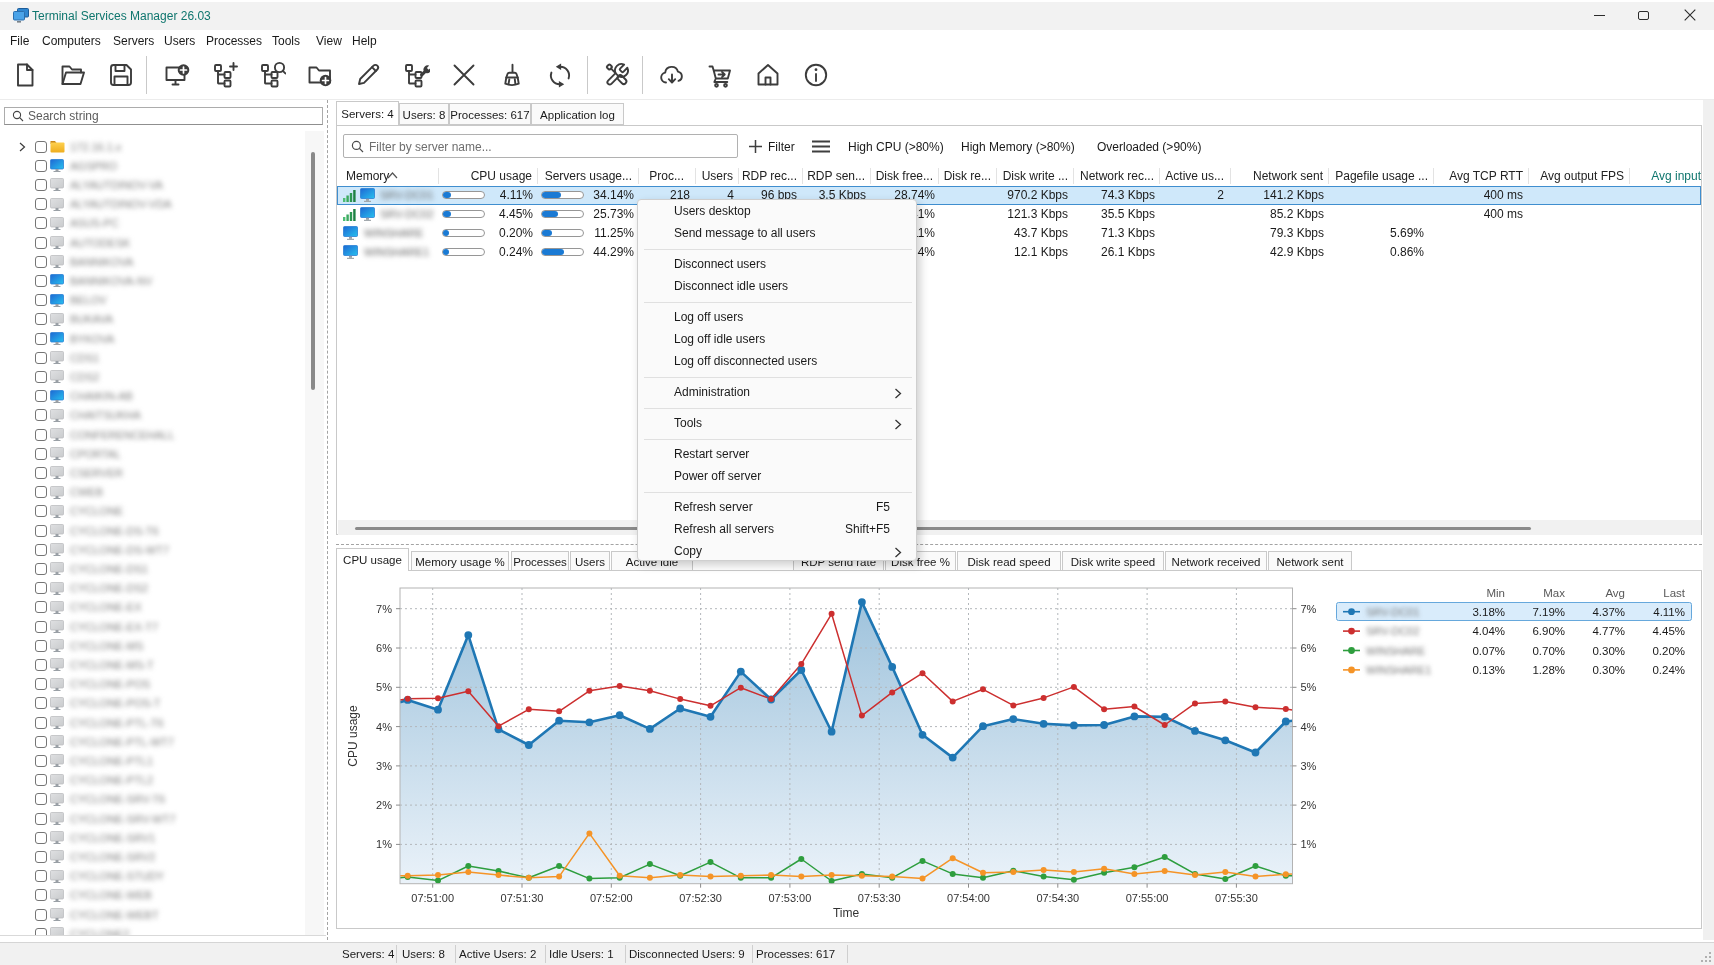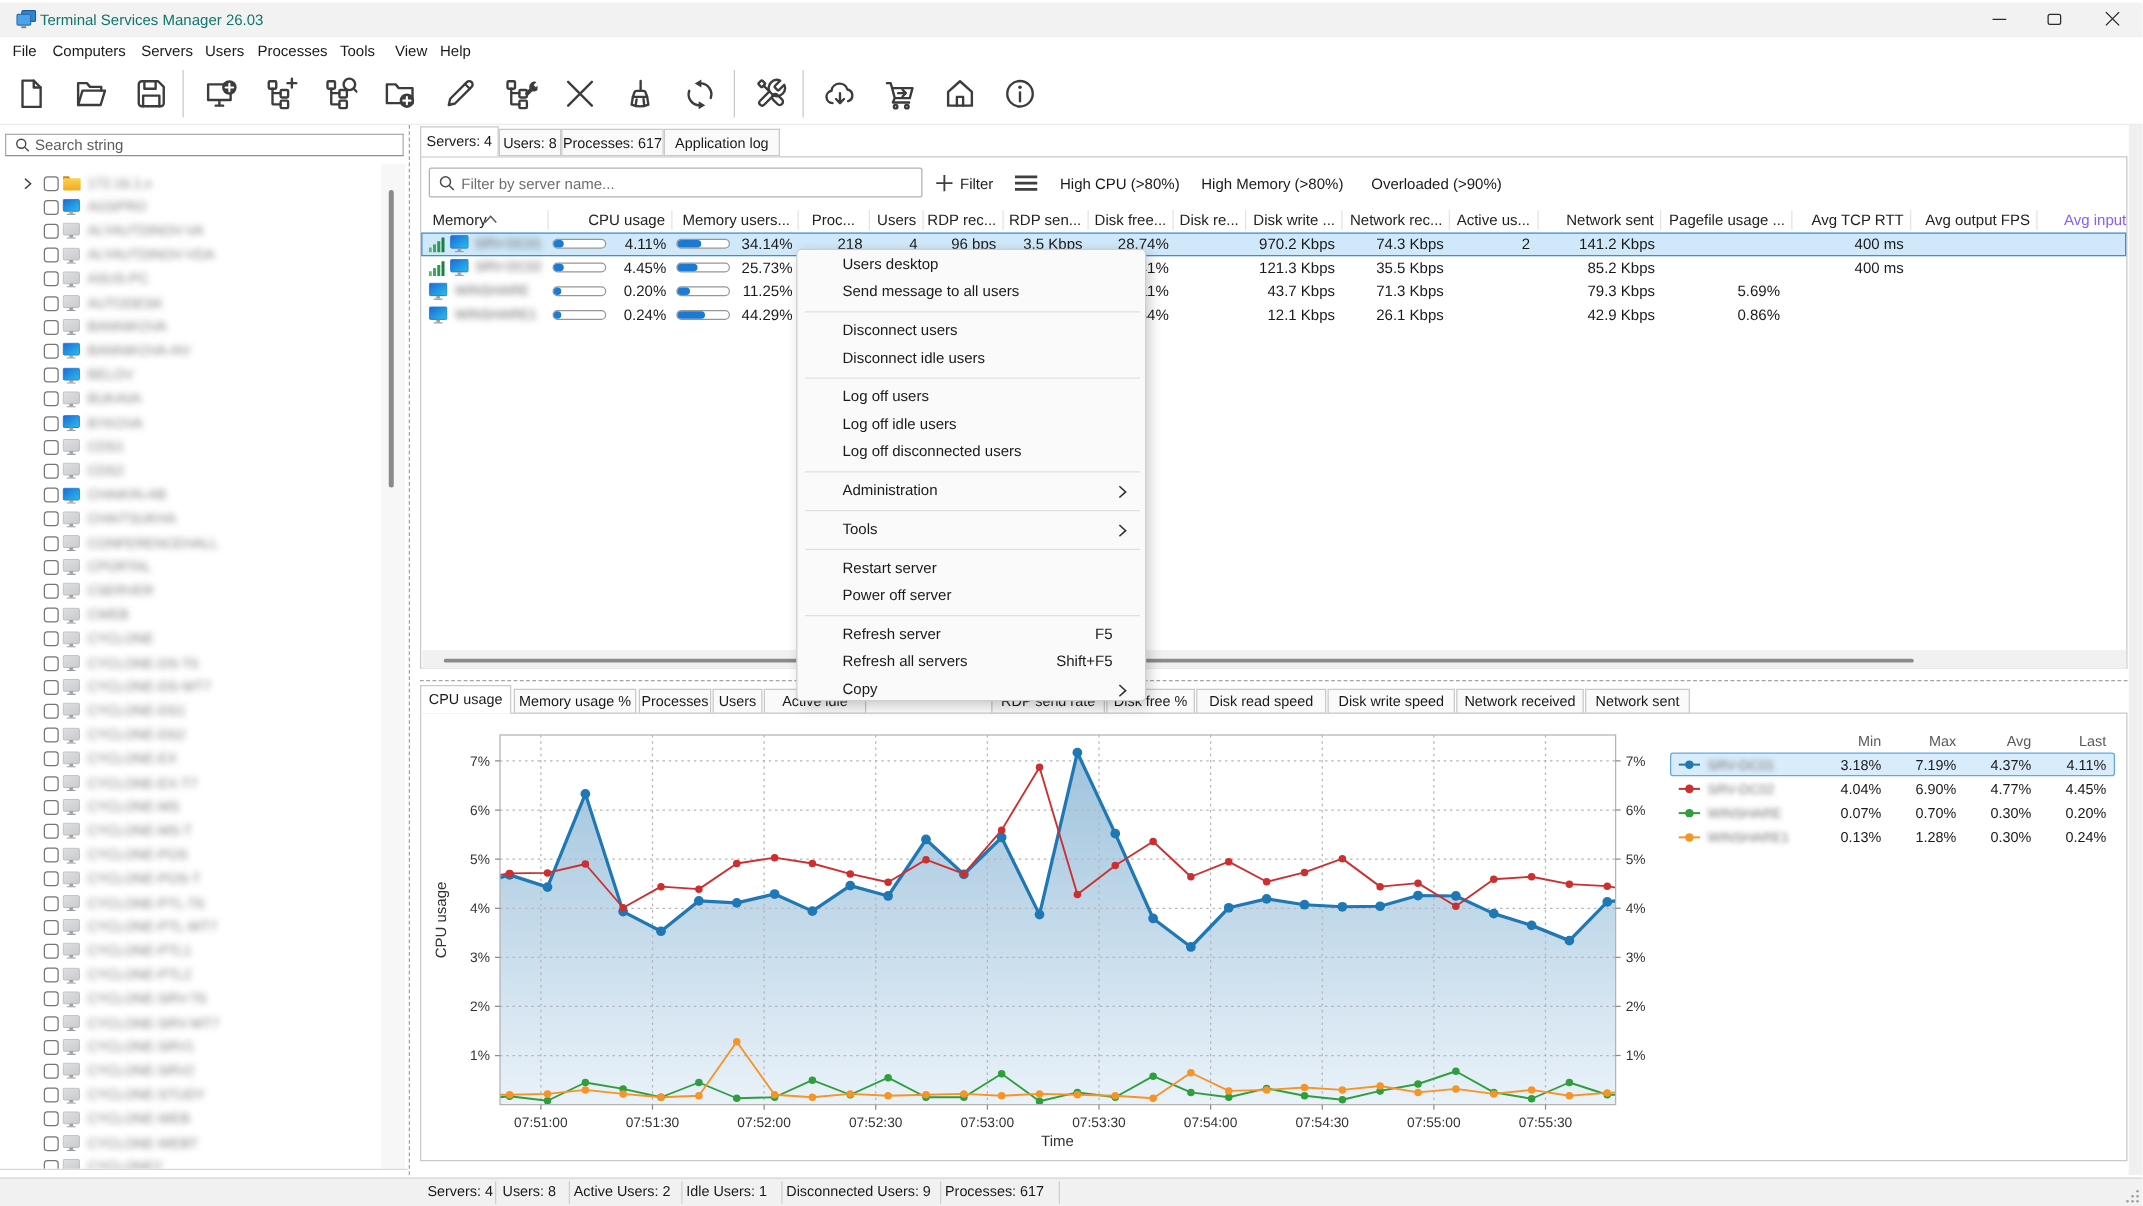--- a/index.html
+++ b/index.html
@@ -721,35 +721,35 @@
 <div style="left:1230px;top:168px;width:1px;height:16px;background:#e3e3e3"></div>
 <div style="left:1328px;top:168px;width:1px;height:16px;background:#e3e3e3"></div>
 <div style="left:1433px;top:168px;width:1px;height:16px;background:#e3e3e3"></div>
 <div style="left:1528px;top:168px;width:1px;height:16px;background:#e3e3e3"></div>
 <div style="left:1629px;top:168px;width:1px;height:16px;background:#e3e3e3"></div>
 <div class="t" style="left:346px;top:169px;color:#222">Memory</div>
 <svg style="position:absolute;left:387px;top:172px" width="11" height="7" viewBox="0 0 11 7">
     <path d="M1 6 L5.5 1 L10 6" fill="none" stroke="#555" stroke-width="1.2"></path>
   </svg>
 <div class="t r" style="right:1182px;top:169px;color:#222;">CPU usage</div>
-<div class="t r" style="right:1082px;top:169px;color:#222;">Memory users...</div>
+<div class="t r" style="right:1082px;top:169px;color:#222;">Servers usage...</div>
 <div class="t r" style="right:1030px;top:169px;color:#222;">Proc...</div>
 <div class="t r" style="right:981px;top:169px;color:#222;">Users</div>
 <div class="t r" style="right:917px;top:169px;color:#222;">RDP rec...</div>
 <div class="t r" style="right:849px;top:169px;color:#222;">RDP sen...</div>
 <div class="t r" style="right:781px;top:169px;color:#222;">Disk free...</div>
 <div class="t r" style="right:723px;top:169px;color:#222;">Disk re...</div>
 <div class="t r" style="right:646px;top:169px;color:#222;">Disk write ...</div>
 <div class="t r" style="right:560px;top:169px;color:#222;">Network rec...</div>
 <div class="t r" style="right:490px;top:169px;color:#222;">Active us...</div>
 <div class="t r" style="right:391px;top:169px;color:#222;">Network sent</div>
 <div class="t r" style="right:286px;top:169px;color:#222;">Pagefile usage ...</div>
 <div class="t r" style="right:191px;top:169px;color:#222;">Avg TCP RTT</div>
 <div class="t r" style="right:90px;top:169px;color:#222;">Avg output FPS</div>
-<div class="t r" style="right:13px;top:169px;color:#8b5cf6;">Avg input</div>
+<div class="t r" style="right:13px;top:169px;color:#0f766e;">Avg input</div>
 <div style="left:337px;top:185.5px;width:1364px;height:19px;background:#cfe8fa;border:1px solid #3f8ecf"></div>
 <svg style="position:absolute;left:343px;top:189px" width="13" height="13" viewBox="0 0 13 13">
     <rect x="0" y="9" width="2.4" height="4" fill="#4dbd74"></rect>
     <rect x="3.4" y="6.5" width="2.4" height="6.5" fill="#3aa95f"></rect>
     <rect x="6.8" y="4" width="2.4" height="9" fill="#2b9751"></rect>
     <rect x="10.2" y="1" width="2.4" height="12" fill="#1d8143"></rect>
   </svg>
 <svg style="position:absolute;left:360px;top:188px" width="15" height="14" viewBox="0 0 15 14">
     <defs>
       <linearGradient id="tm0" x1="0" y1="0" x2="1" y2="1">

